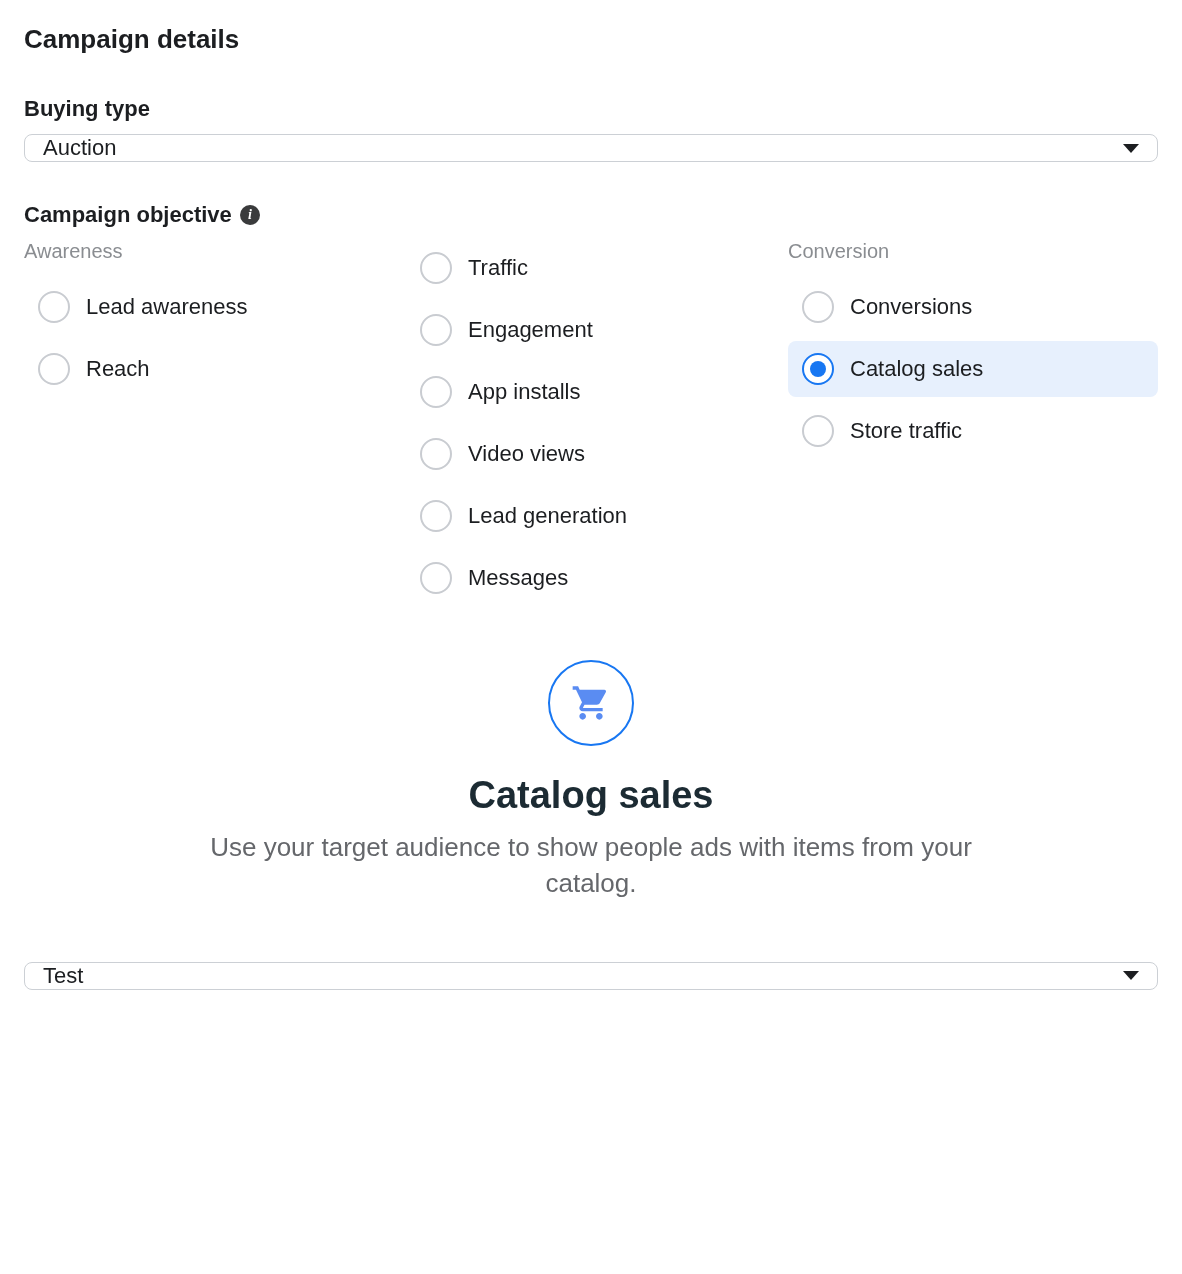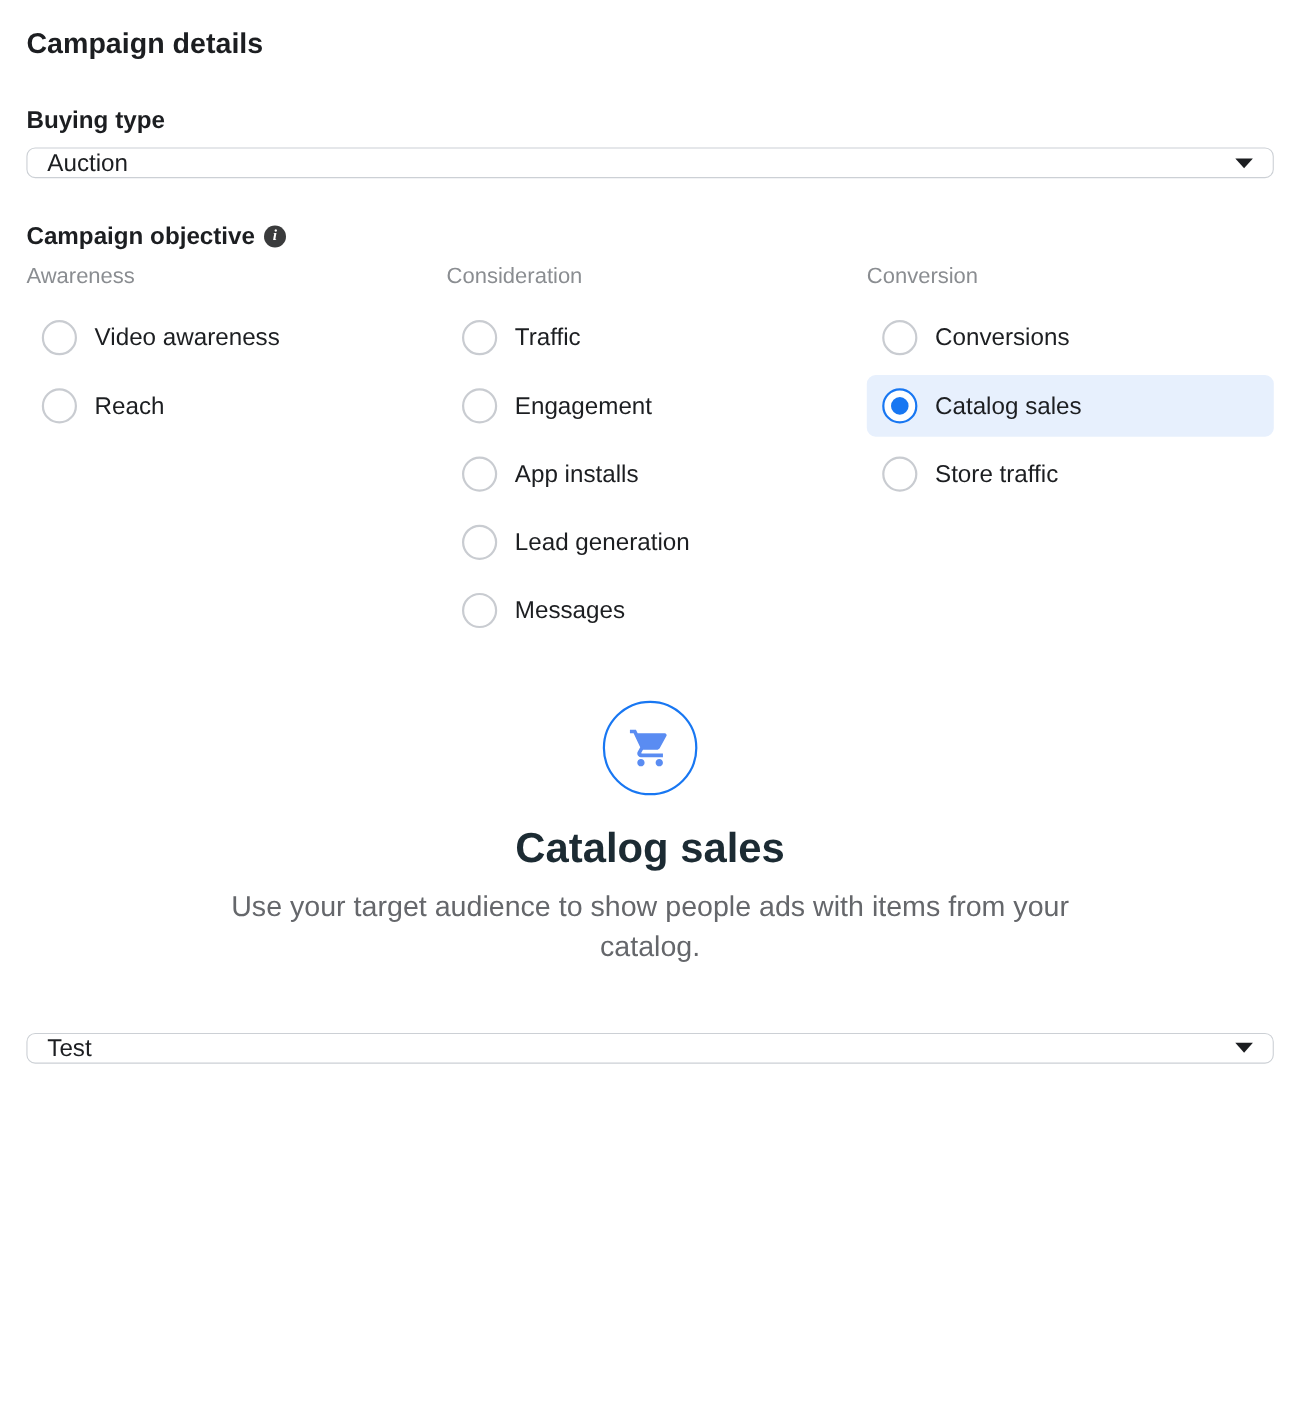--- a/index.html
+++ b/index.html
@@ -172,41 +172,44 @@
   <span>Campaign objective</span>
   <span class="info-icon">i</span>
 </div>
 
 <div class="objective-columns">
 
   <div class="objective-col">
     <div class="col-header">Awareness</div>
     <div class="radio-row">
       <span class="radio-circle"></span>
-      <span class="radio-label">Video awareness</span>
+      <span class="radio-label">Lead awareness</span>
     </div>
     <div class="radio-row">
       <span class="radio-circle"></span>
       <span class="radio-label">Reach</span>
     </div>
   </div>
 
   <div class="objective-col">
-    <div class="col-header">Consideration</div>
     <div class="radio-row">
       <span class="radio-circle"></span>
       <span class="radio-label">Traffic</span>
     </div>
     <div class="radio-row">
       <span class="radio-circle"></span>
       <span class="radio-label">Engagement</span>
     </div>
     <div class="radio-row">
       <span class="radio-circle"></span>
       <span class="radio-label">App installs</span>
+    </div>
+    <div class="radio-row">
+      <span class="radio-circle"></span>
+      <span class="radio-label">Video views</span>
     </div>
     <div class="radio-row">
       <span class="radio-circle"></span>
       <span class="radio-label">Lead generation</span>
     </div>
     <div class="radio-row">
       <span class="radio-circle"></span>
       <span class="radio-label">Messages</span>
     </div>
   </div>

